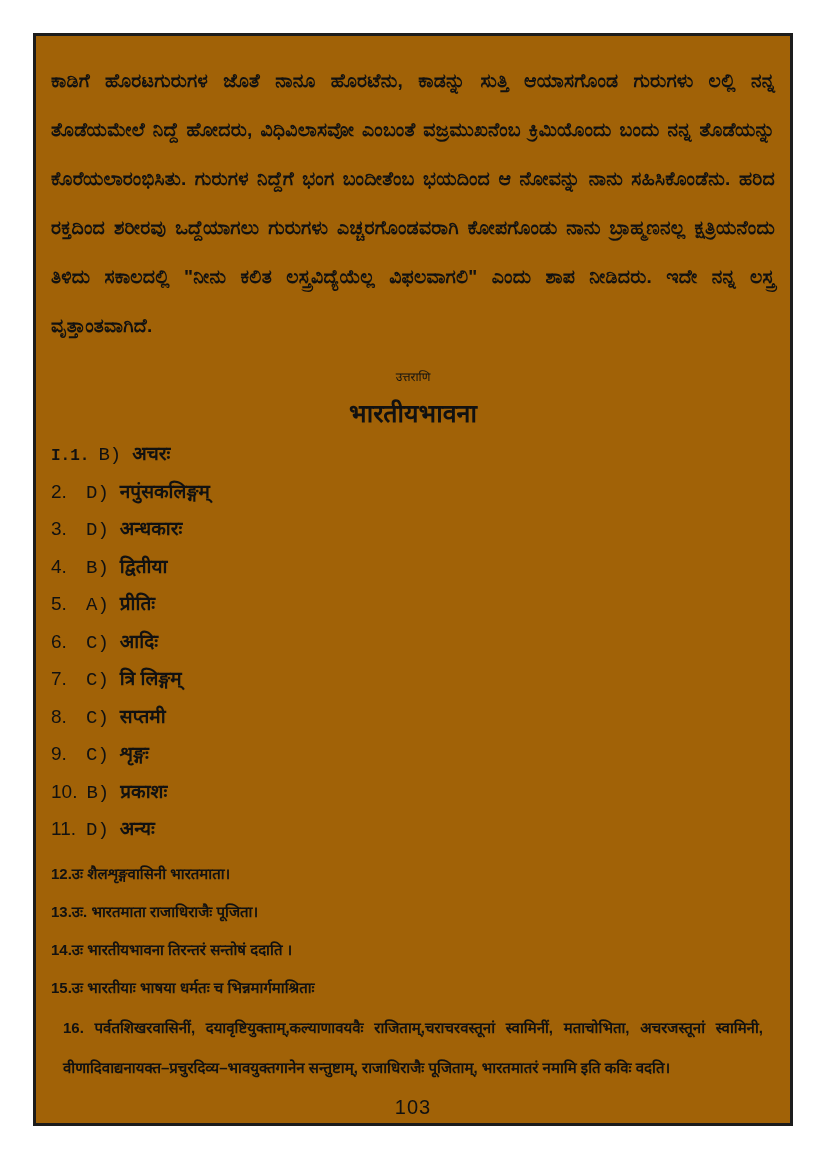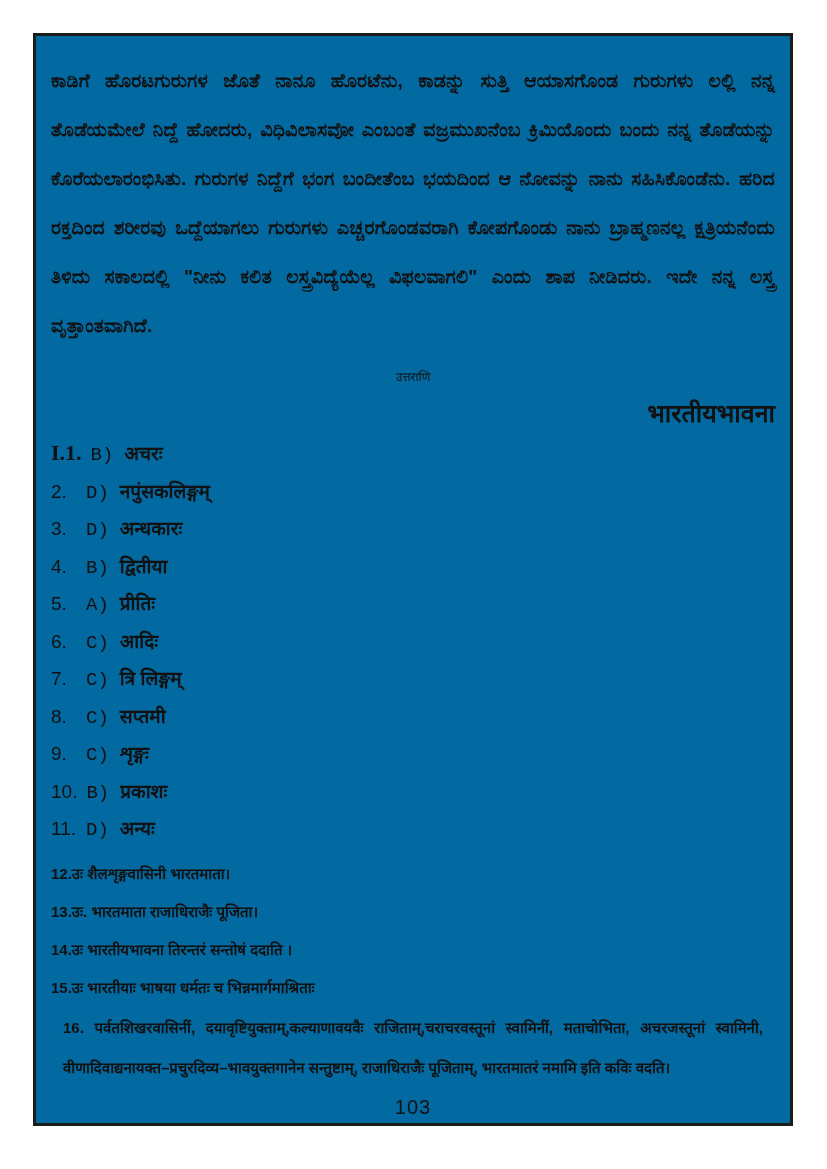--- a/index.html
+++ b/index.html
@@ -13,60 +13,60 @@
   }
   .sheet {
     position: absolute;
     left: 33px;
     top: 33px;
     width: 760px;
     height: 1093px;
     box-sizing: border-box;
     border: 3px solid #1c1c1c;
     padding: 20px 15px 0 15px;
-    background: #0369a1;
+    background: #a16207;
     overflow: hidden;
   }
   .kannada-para {
     font-size: 19px;
     font-weight: bold;
     line-height: 49px;
     text-align: justify;
     letter-spacing: 0.2px;
     margin: 0;
   }
   .section-heading {
     text-align: center;
     font-size: 12px;
     font-weight: normal;
     margin: 14px 0 0 0;
     line-height: 26px;
   }
   .chapter-heading {
-    text-align: right;
+    text-align: center;
     font-size: 25px;
     font-weight: bold;
     margin: 8px 0 12px 0;
     line-height: 30px;
   }
   .mcq-list { margin: 0; }
   .mcq-row {
     display: flex;
     align-items: baseline;
     height: 37.5px;
     font-size: 19px;
   }
   .mcq-num {
     margin-right: 9px;
     min-width: 26px;
   }
   .mcq-row.first .mcq-num {
-    font-family: Liberation Serif, serif;
+    font-family: Liberation Mono, monospace;
     font-weight: bold;
-    font-size: 22px;
+    font-size: 16px;
     min-width: 30px;
   }
   .mcq-opt {
     font-family: "Liberation Mono", monospace;
     margin-right: 11px;
   }
   .mcq-text { font-weight: 700; }
   .desc-list { margin: 2px 0 0 0; }
   .desc-row {
     font-size: 15px;

